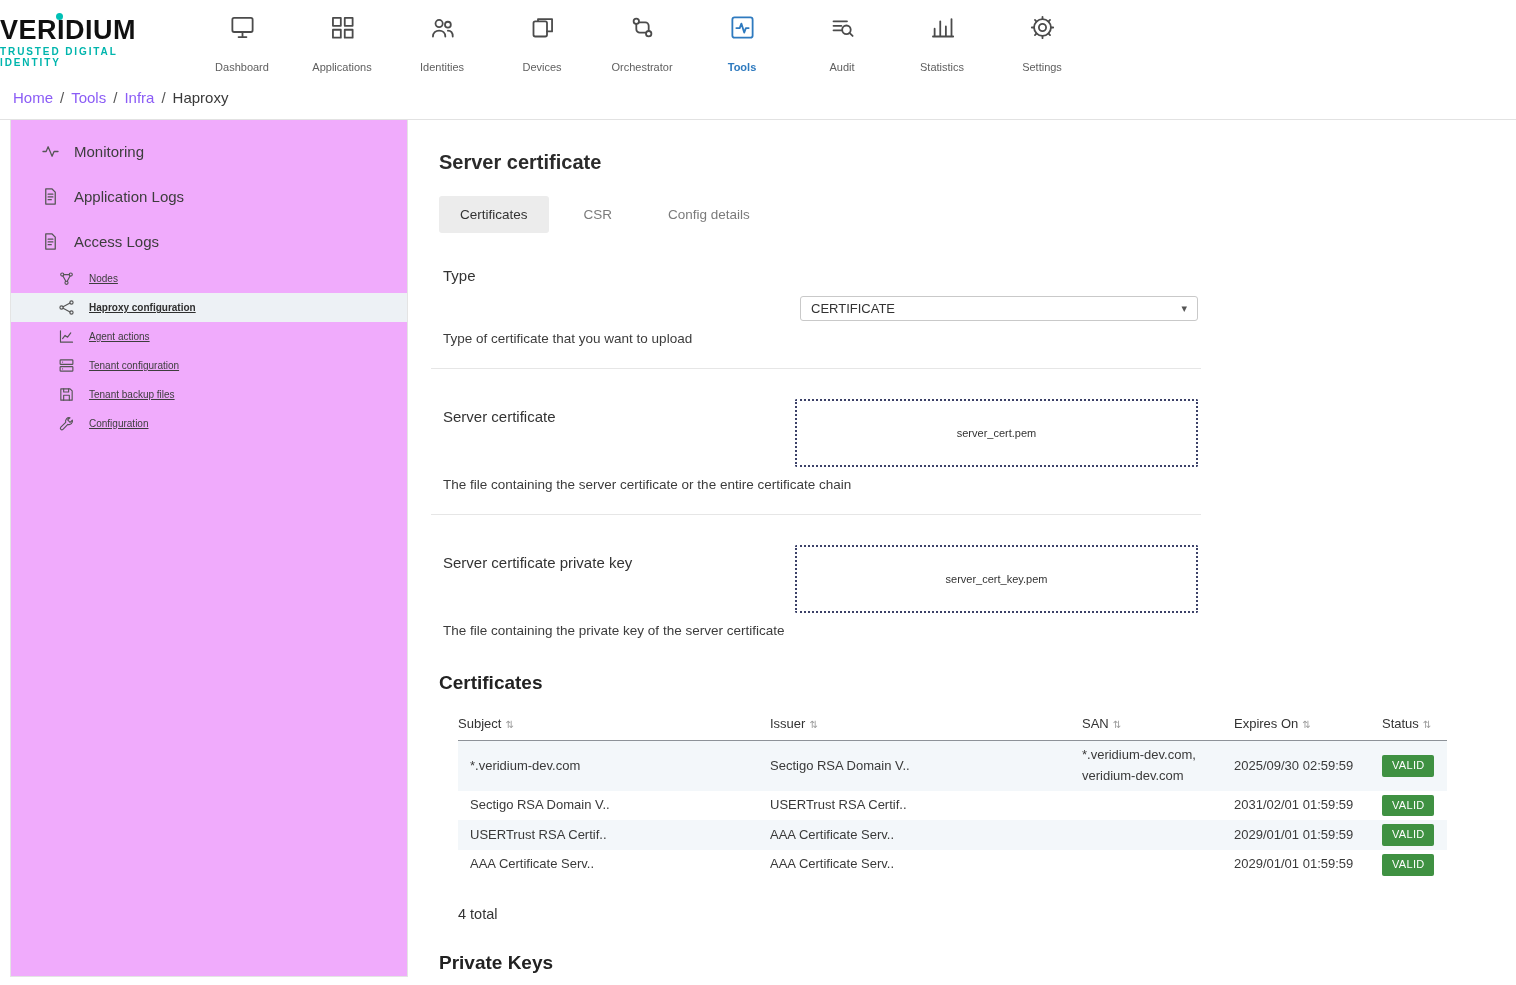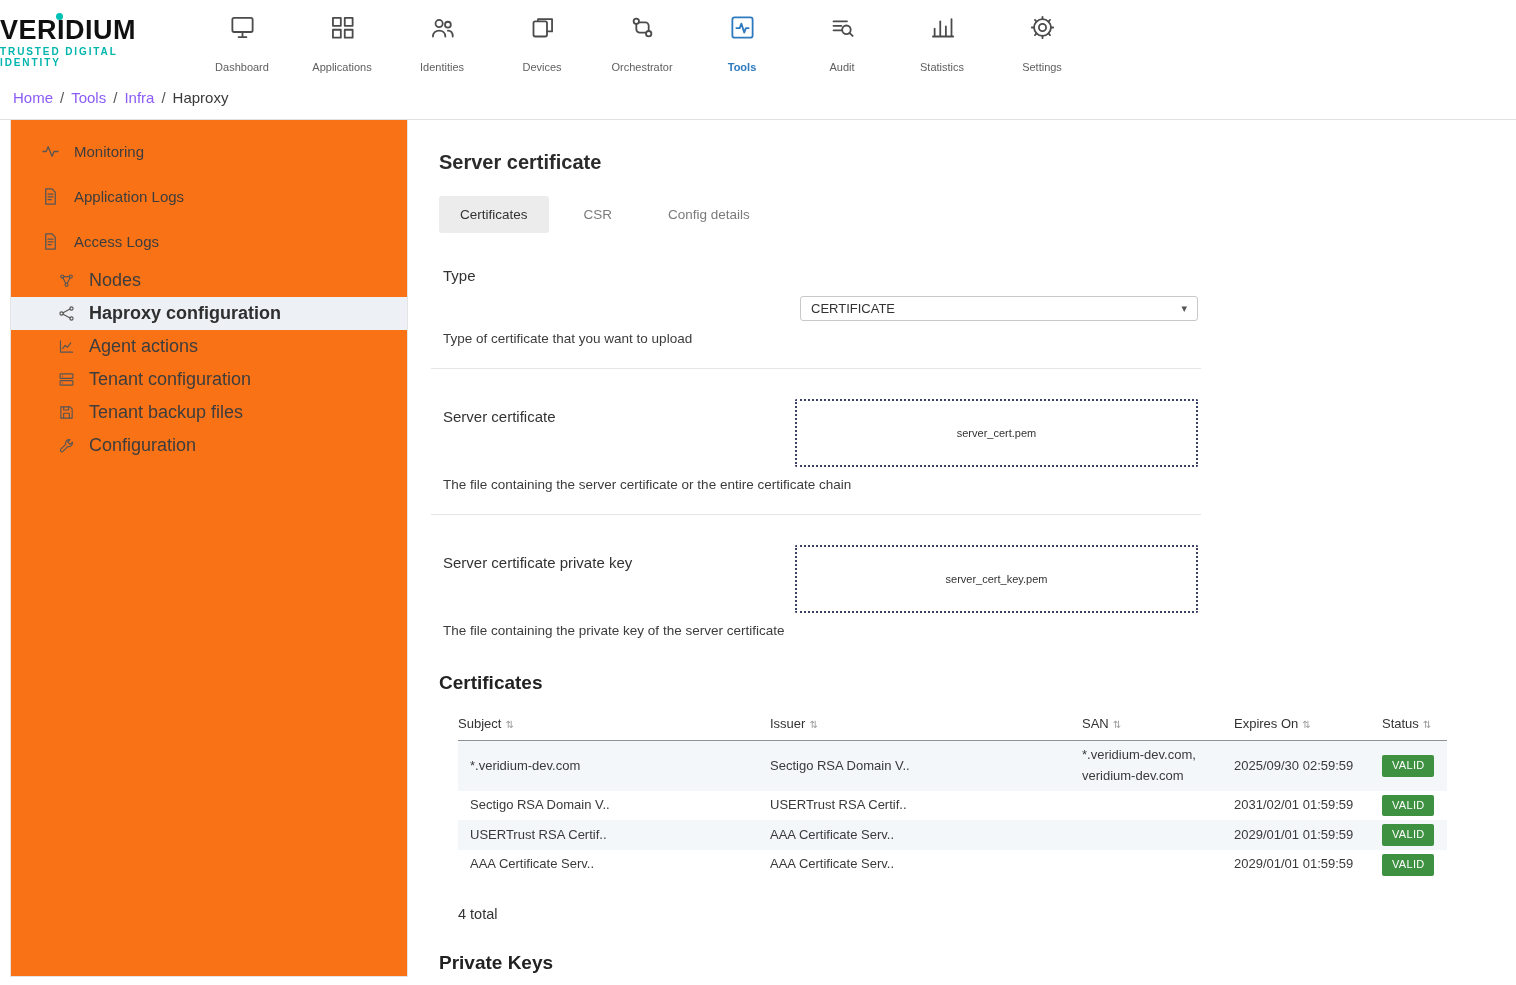--- a/index.html
+++ b/index.html
@@ -27,24 +27,24 @@
   .nav-item.active .nav-label { color:#2e7abf; font-weight:bold; }
 
   
   .breadcrumb { padding:13px 12px 13px 13px; font-size:15px; }
   .breadcrumb a { color:#8b5cf6; text-decoration:none; cursor:pointer; }
   .crumb-sep { color:#555; margin:0 7px; }
   .crumb-current { color:#3a3a3a; }
 
   
   .layout { display:flex; border-top:1px solid #e2e2e2; height:858px; }
-  .sidebar { width:398px; margin-left:10px; border:1px solid #e4e4e4; border-top:none; background:#f97316; padding-top:9px; }
+  .sidebar { width:398px; margin-left:10px; border:1px solid #e4e4e4; border-top:none; background:#f0abfc; padding-top:9px; }
   .side-item { display:flex; align-items:center; gap:14px; padding:13px 16px 13px 30px; font-size:15px; color:#3d3d3d; cursor:pointer; }
   .side-item .side-icon, .side-item svg { width:19px; height:19px; color:#555; flex-shrink:0; }
-  .side-sub { padding:6px 16px 6px 47px; font-size:18px; }
+  .side-sub { padding:6px 16px 6px 47px; font-size:10px;text-decoration:underline; }
   .side-sub .side-icon, .side-sub svg { width:17px; height:17px; }
   .side-sub.selected { background:#edf1f5; font-weight:bold; color:#2f2f2f; }
 
   .content { flex:1; padding:18px 0 0 31px; }
   .page-title { font-size:20px; font-weight:bold; color:#2b2b2b; }
 
   .tabs { display:flex; margin-top:22px; font-size:13.5px; color:#7b7b7b; }
   .tab { padding:11px 21px; cursor:pointer; margin-right:14px; border-radius:3px; }
   .tab.active { background:#ececec; color:#333; }
 

